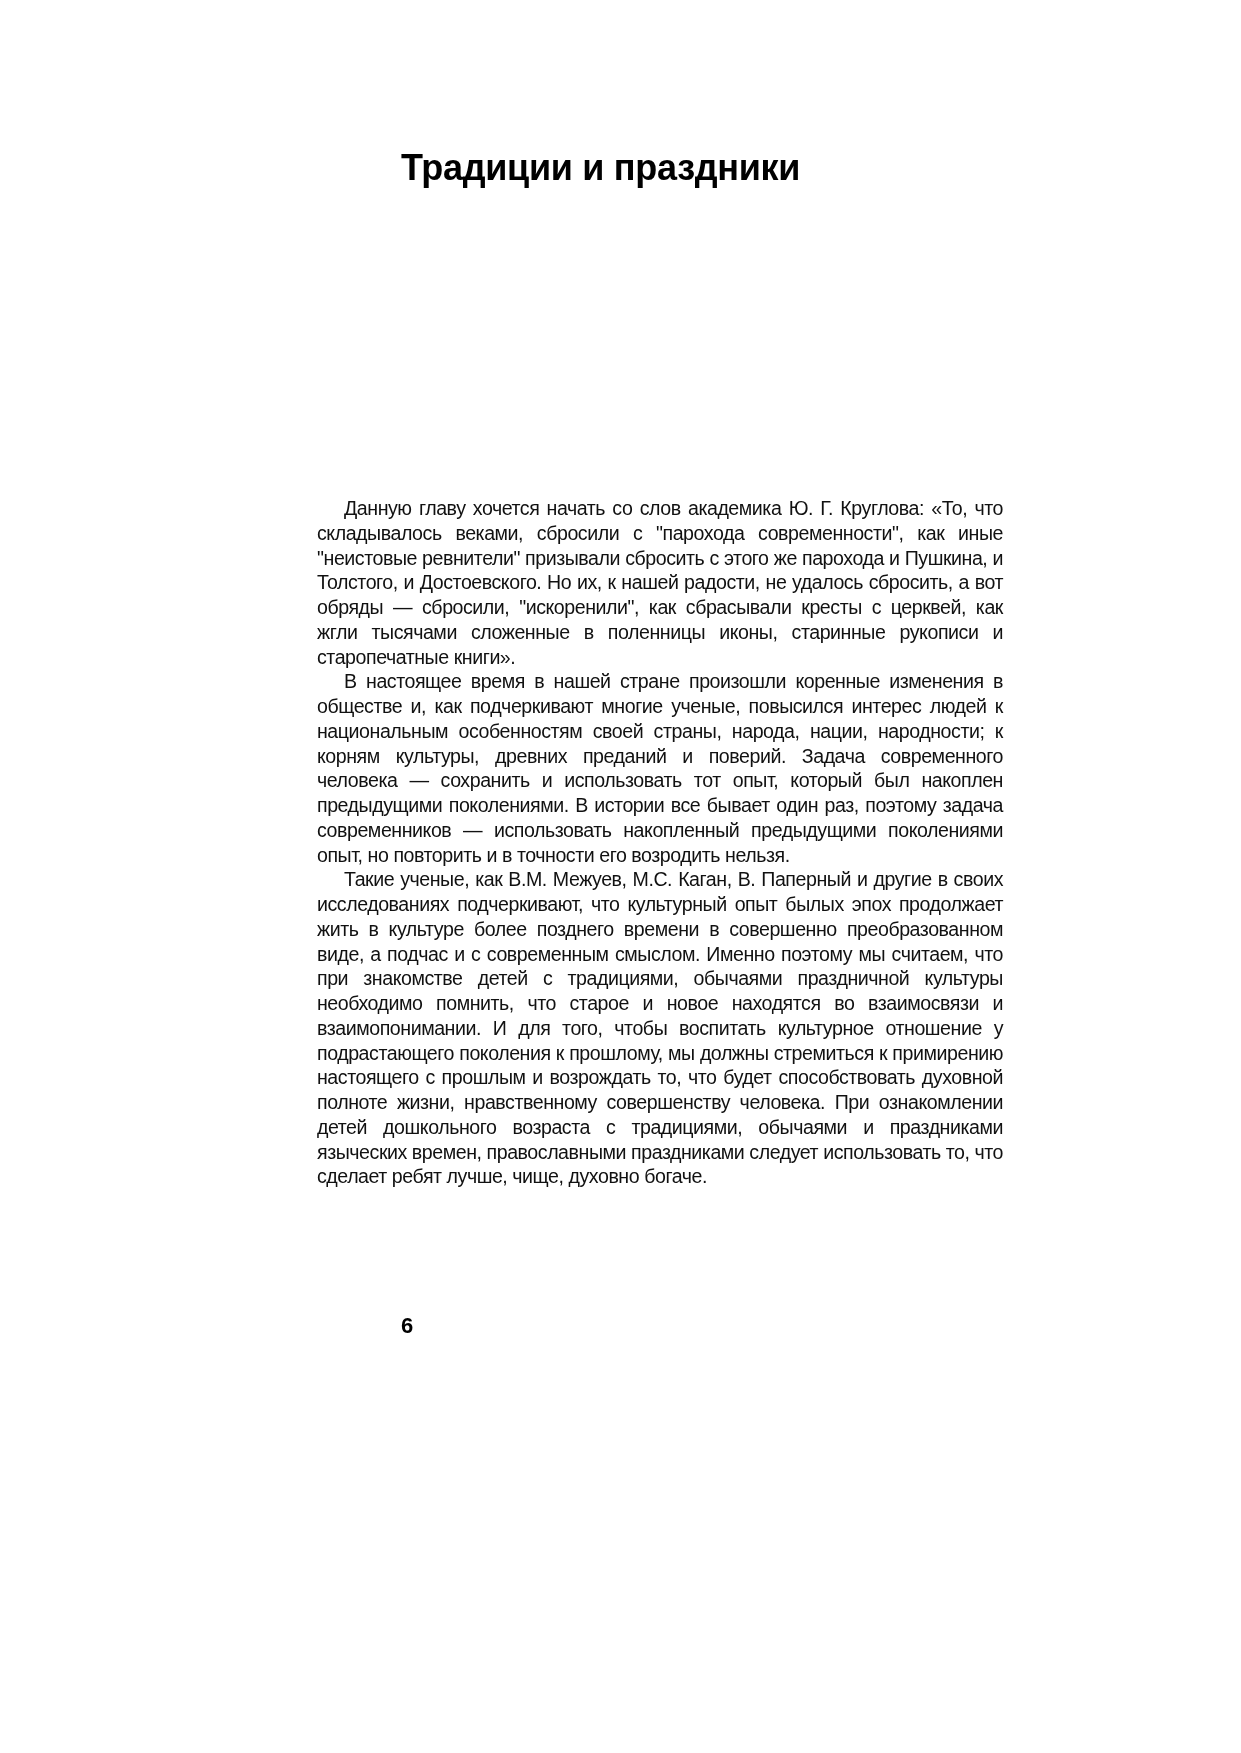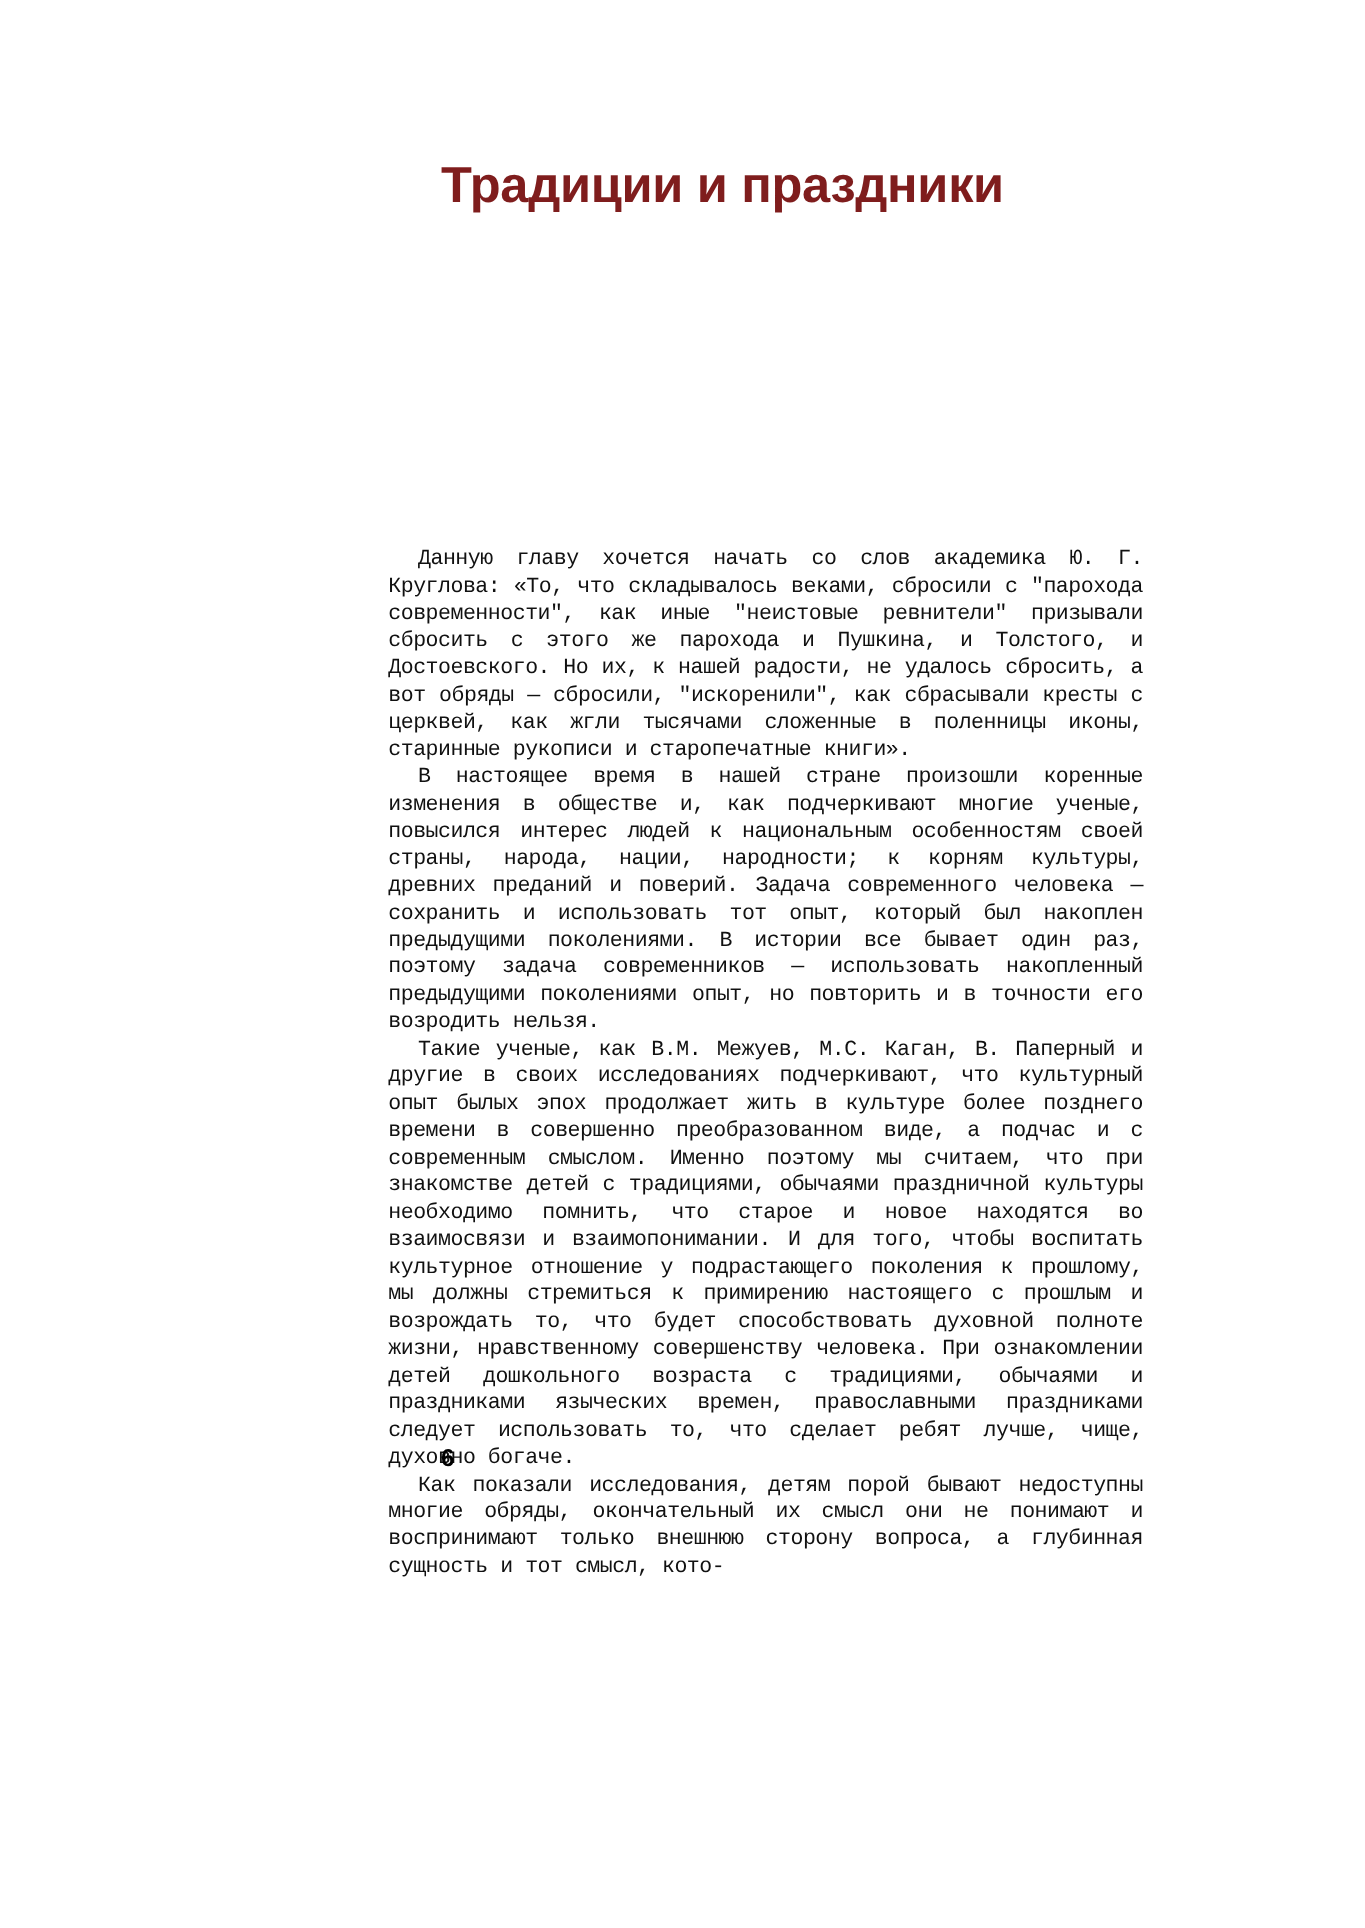--- a/index.html
+++ b/index.html
@@ -1,44 +1,43 @@
 <!DOCTYPE html>
 <html><head>
 <meta charset="utf-8">
 <style>
   html, body { margin:0; padding:0; background:#ffffff; }
   body { width:1241px; height:1753px; position:relative; overflow:hidden; }
   .page { position:absolute; left:0; top:0; width:1241px; height:1753px; background:#fff; }
   .title {
     position:absolute; left:401px; top:147px; width:600px;
     font-family:"Liberation Sans", sans-serif; font-weight:bold;
-    font-size:46px; line-height:42px; color:#7f1d1d; letter-spacing:-0.3px;
+    font-size:36px; line-height:42px; color:#000000; letter-spacing:-0.3px;
   }
   .title span { display:block; }
   .body-text {
     position:absolute; left:317px; top:496px; width:686px;
-    font-family:Liberation Mono, monospace; font-size:19.6px; line-height:24.75px;
-    color:#111; text-align:justify; letter-spacing:-0.45px;margin-left:36px;
+    font-family:Liberation Sans, sans-serif; font-size:19.6px; line-height:24.75px;
+    color:#111; text-align:justify; letter-spacing:-0.45px;
   }
   .body-text p { margin:0; text-indent:27px; }
   .page-number {
     position:absolute; left:401px; top:1313px;
     font-family:"Liberation Sans", sans-serif; font-weight:bold;
     font-size:22px; color:#000;
   }
 </style>
 </head>
 <body>
 
 <div class="page">
   <h1 class="title" style="margin:0;">
     <span>Традиции и праздники</span>
   </h1>
 
   <div class="body-text">
     <p>Данную главу хочется начать со слов академика Ю. Г. Круглова: «То, что складывалось веками, сбросили с "парохода современности", как иные "неистовые ревнители" призывали сбросить с этого же парохода и Пушкина, и Толстого, и Достоевского. Но их, к нашей радости, не удалось сбросить, а вот обряды — сбросили, "искоренили", как сбрасывали кресты с церквей, как жгли тысячами сложенные в поленницы иконы, старинные рукописи и старопечатные книги».</p>
     <p>В настоящее время в нашей стране произошли коренные изменения в обществе и, как подчеркивают многие ученые, повысился интерес людей к национальным особенностям своей страны, народа, нации, народности; к корням культуры, древних преданий и поверий. Задача современного человека — сохранить и использовать тот опыт, который был накоплен предыдущими поколениями. В истории все бывает один раз, поэтому задача современников — использовать накопленный предыдущими поколениями опыт, но повторить и в точности его возродить нельзя.</p>
     <p>Такие ученые, как В.М. Межуев, М.С. Каган, В. Паперный и другие в своих исследованиях подчеркивают, что культурный опыт былых эпох продолжает жить в культуре более позднего времени в совершенно пре­образованном виде, а подчас и с современным смыслом. Именно поэтому мы считаем, что при знакомстве детей с традициями, обычаями праздничной культуры необходимо помнить, что старое и новое находятся во взаимосвязи и взаимопонимании. И для того, чтобы воспитать культурное отношение у подрастающего поколения к прошлому, мы должны стремиться к примирению настоящего с прошлым и возрождать то, что будет способствовать духовной полноте жизни, нравственному совершенству человека. При ознакомлении детей дошкольного возраста с традициями, обычаями и праздниками языческих времен, православными праздниками следует использовать то, что сделает ребят лучше, чище, духовно богаче.</p>
-    <p>Как показали исследования, детям порой бывают недоступны многие обряды, окончательный их смысл они не понимают и воспринимают только внешнюю сторону вопроса, а глубинная сущность и тот смысл, кото-</p>
   </div>
 
   <div class="page-number">6</div>
 </div>
 
 </body></html>

